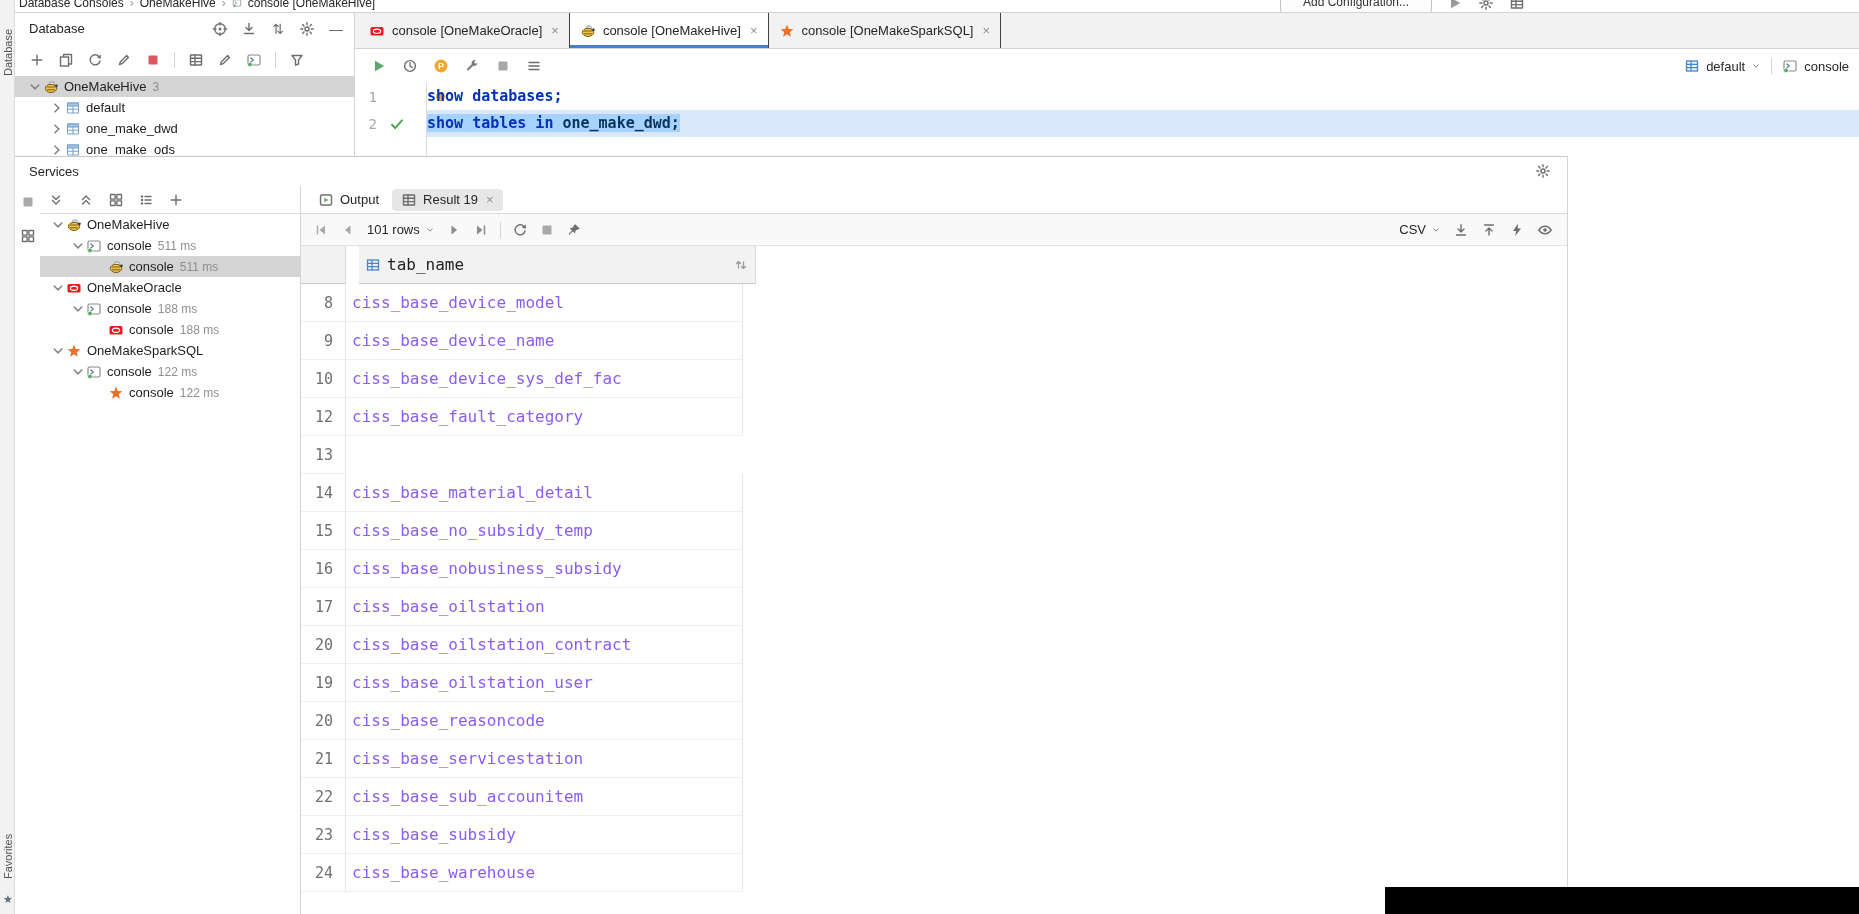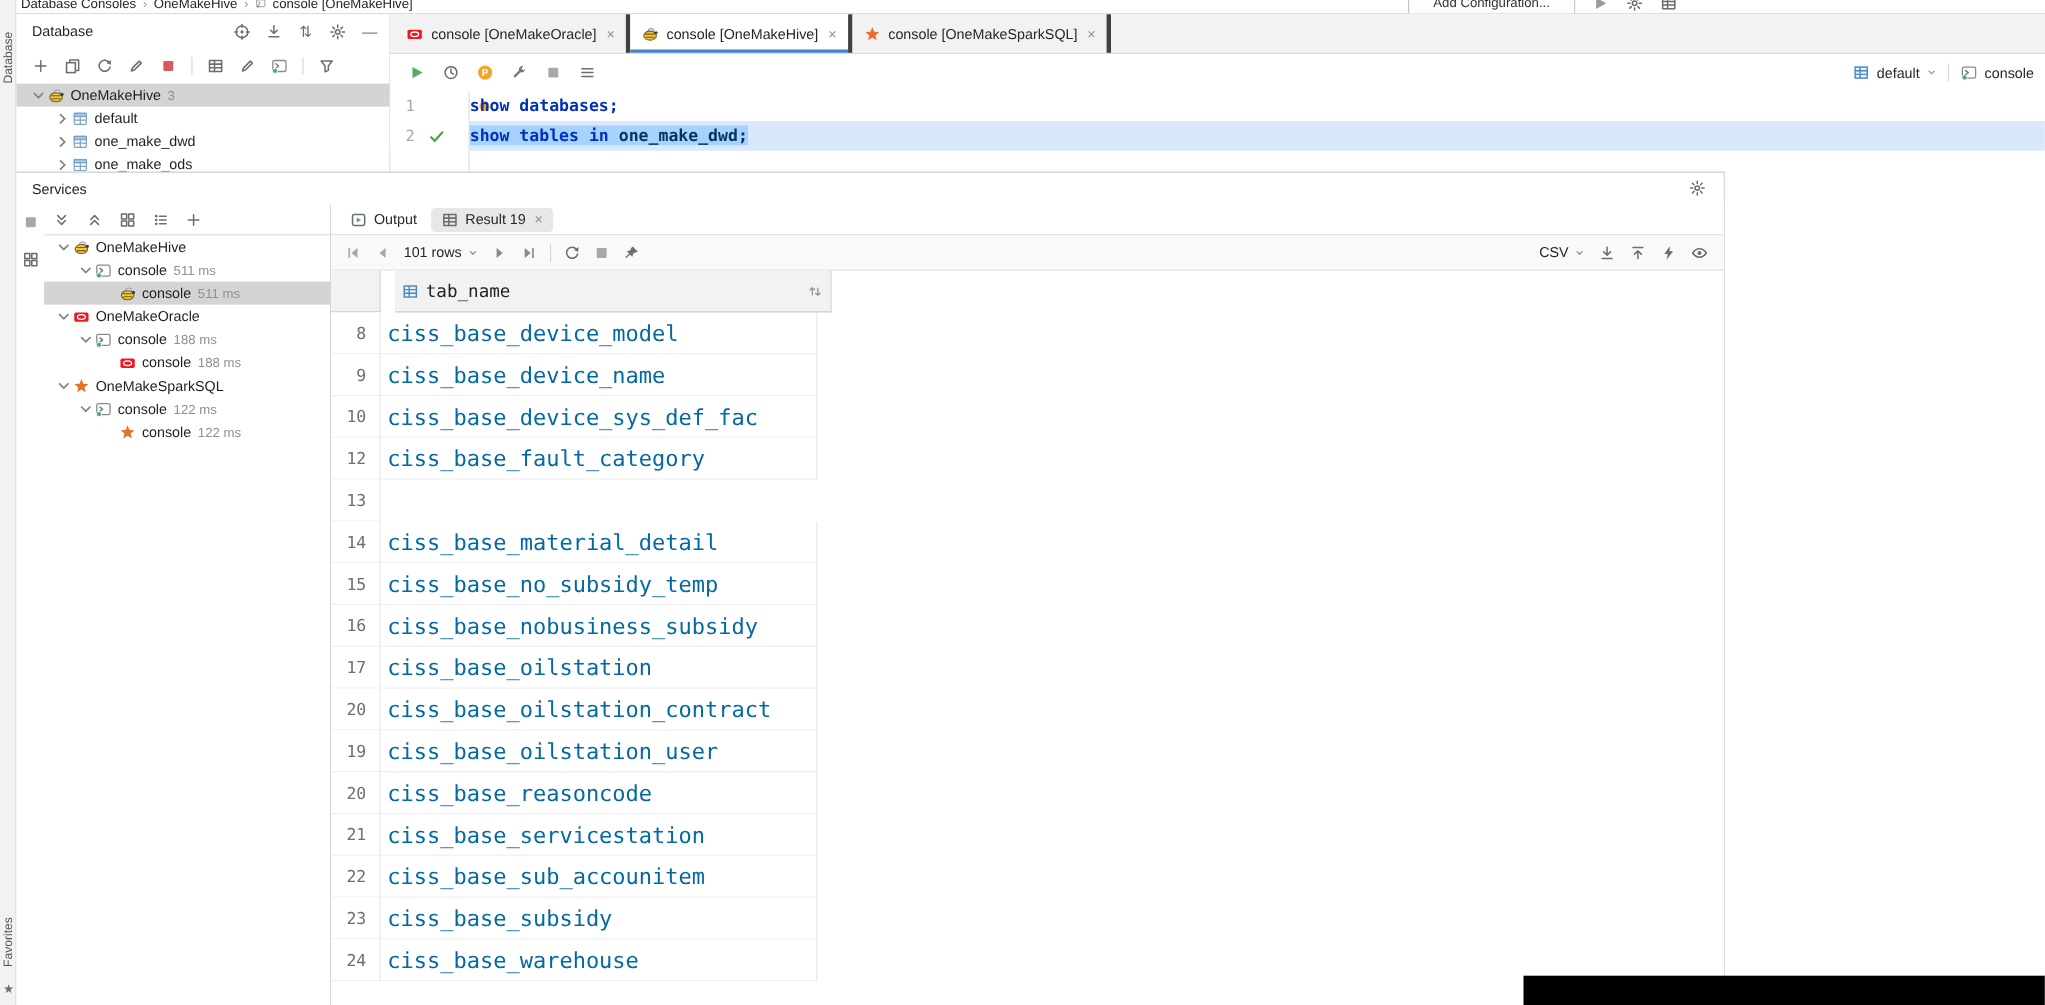--- a/index.html
+++ b/index.html
@@ -44,21 +44,21 @@
   .tree-row .chev { width:16px; }
   .tree-row .t-label { margin-left:5px; color:#1f1f1f; white-space:nowrap; }
   .tree-row .t-extra { margin-left:6px; color:#8f8f8f; font-size:12px; white-space:nowrap; }
   #db-tree .lvl0 { padding-left:12px; }
   #db-tree .lvl1 { padding-left:34px; }
 
   
   #editor { left:355px; top:13px; width:1504px; height:143px; background:#fff; }
   #ed-tabbar { height:36px; background:#f2f2f2; border-bottom:1px solid #d4d4d4; display:flex; align-items:stretch; padding-left:4px; }
   .ed-tab { display:flex; align-items:center; gap:7px; padding:0 10px; font-size:13px; color:#262626;
-            border-right:4px solid #404040; background:#f2f2f2; position:relative; white-space:nowrap; }
+            border-right:1px solid #404040; background:#f2f2f2; position:relative; white-space:nowrap; }
   .ed-tab.active { background:#ffffff; box-shadow:inset 0 -3px 0 #4083c9; }
   .tab-close { color:#8f8f8f; font-size:13px; margin-left:2px; }
   #ed-toolbar { height:34px; display:flex; align-items:center; gap:15px; padding:0 10px 0 16px; background:#ffffff; }
   .ed-right { margin-left:auto; display:flex; align-items:center; gap:10px; }
   .selector { display:flex; align-items:center; gap:6px; font-size:13px; color:#262626; }
   #ed-body { height:73px; position:relative; }
   .code-line { display:flex; height:27px; }
   .cl-gutter { width:72px; flex:none; background:#fff; border-right:1px solid #dcdcdc; display:flex; align-items:center; }
   .cl-num { width:22px; text-align:right; color:#a8a8a8; font-family:"DejaVu Sans Mono",monospace; font-size:14px; }
   .cl-check { width:40px; display:flex; justify-content:center; align-items:center; }
@@ -97,21 +97,21 @@
   .th-col { width:397px; flex:none; background:#f2f2f2; border-right:1px solid #d6d6d6; border-bottom:1px solid #c9c9c9;
             display:flex; align-items:center; padding-left:6px; }
   .th-label { font-family:"DejaVu Sans Mono",monospace; font-size:16px; color:#222; margin-left:6px; }
   .th-sort { margin-left:auto; margin-right:6px; }
   .t-row { display:flex; height:38px; }
   .t-num { width:45px; flex:none; border-right:1px solid #e6e6e6; border-bottom:1px solid #efefef;
            display:flex; align-items:center; justify-content:flex-end; padding-right:12px;
            font-family:"DejaVu Sans Mono",monospace; font-size:15px; color:#6f6f6f; background:#fff; }
   .t-val { width:397px; flex:none; border-right:1px solid #e6e6e6; border-bottom:1px solid #efefef;
            display:flex; align-items:center; padding-left:6px;
-           font-family:"DejaVu Sans Mono",monospace; font-size:20px; color:#0369a1; }
+           font-family:"DejaVu Sans Mono",monospace; font-size:16px; color:#8b5cf6; }
 
   #artifact { left:1385px; top:887px; width:474px; height:27px; background:#000; }
 </style>
 </head>
 <body>
 
 <div id="left-strip" class="abs">
   <div class="v-label" style="top:16px; height:72px;">Database</div>
   <div class="v-label" style="top:824px; height:64px;">Favorites</div>
   <div id="strip-star">★</div>

